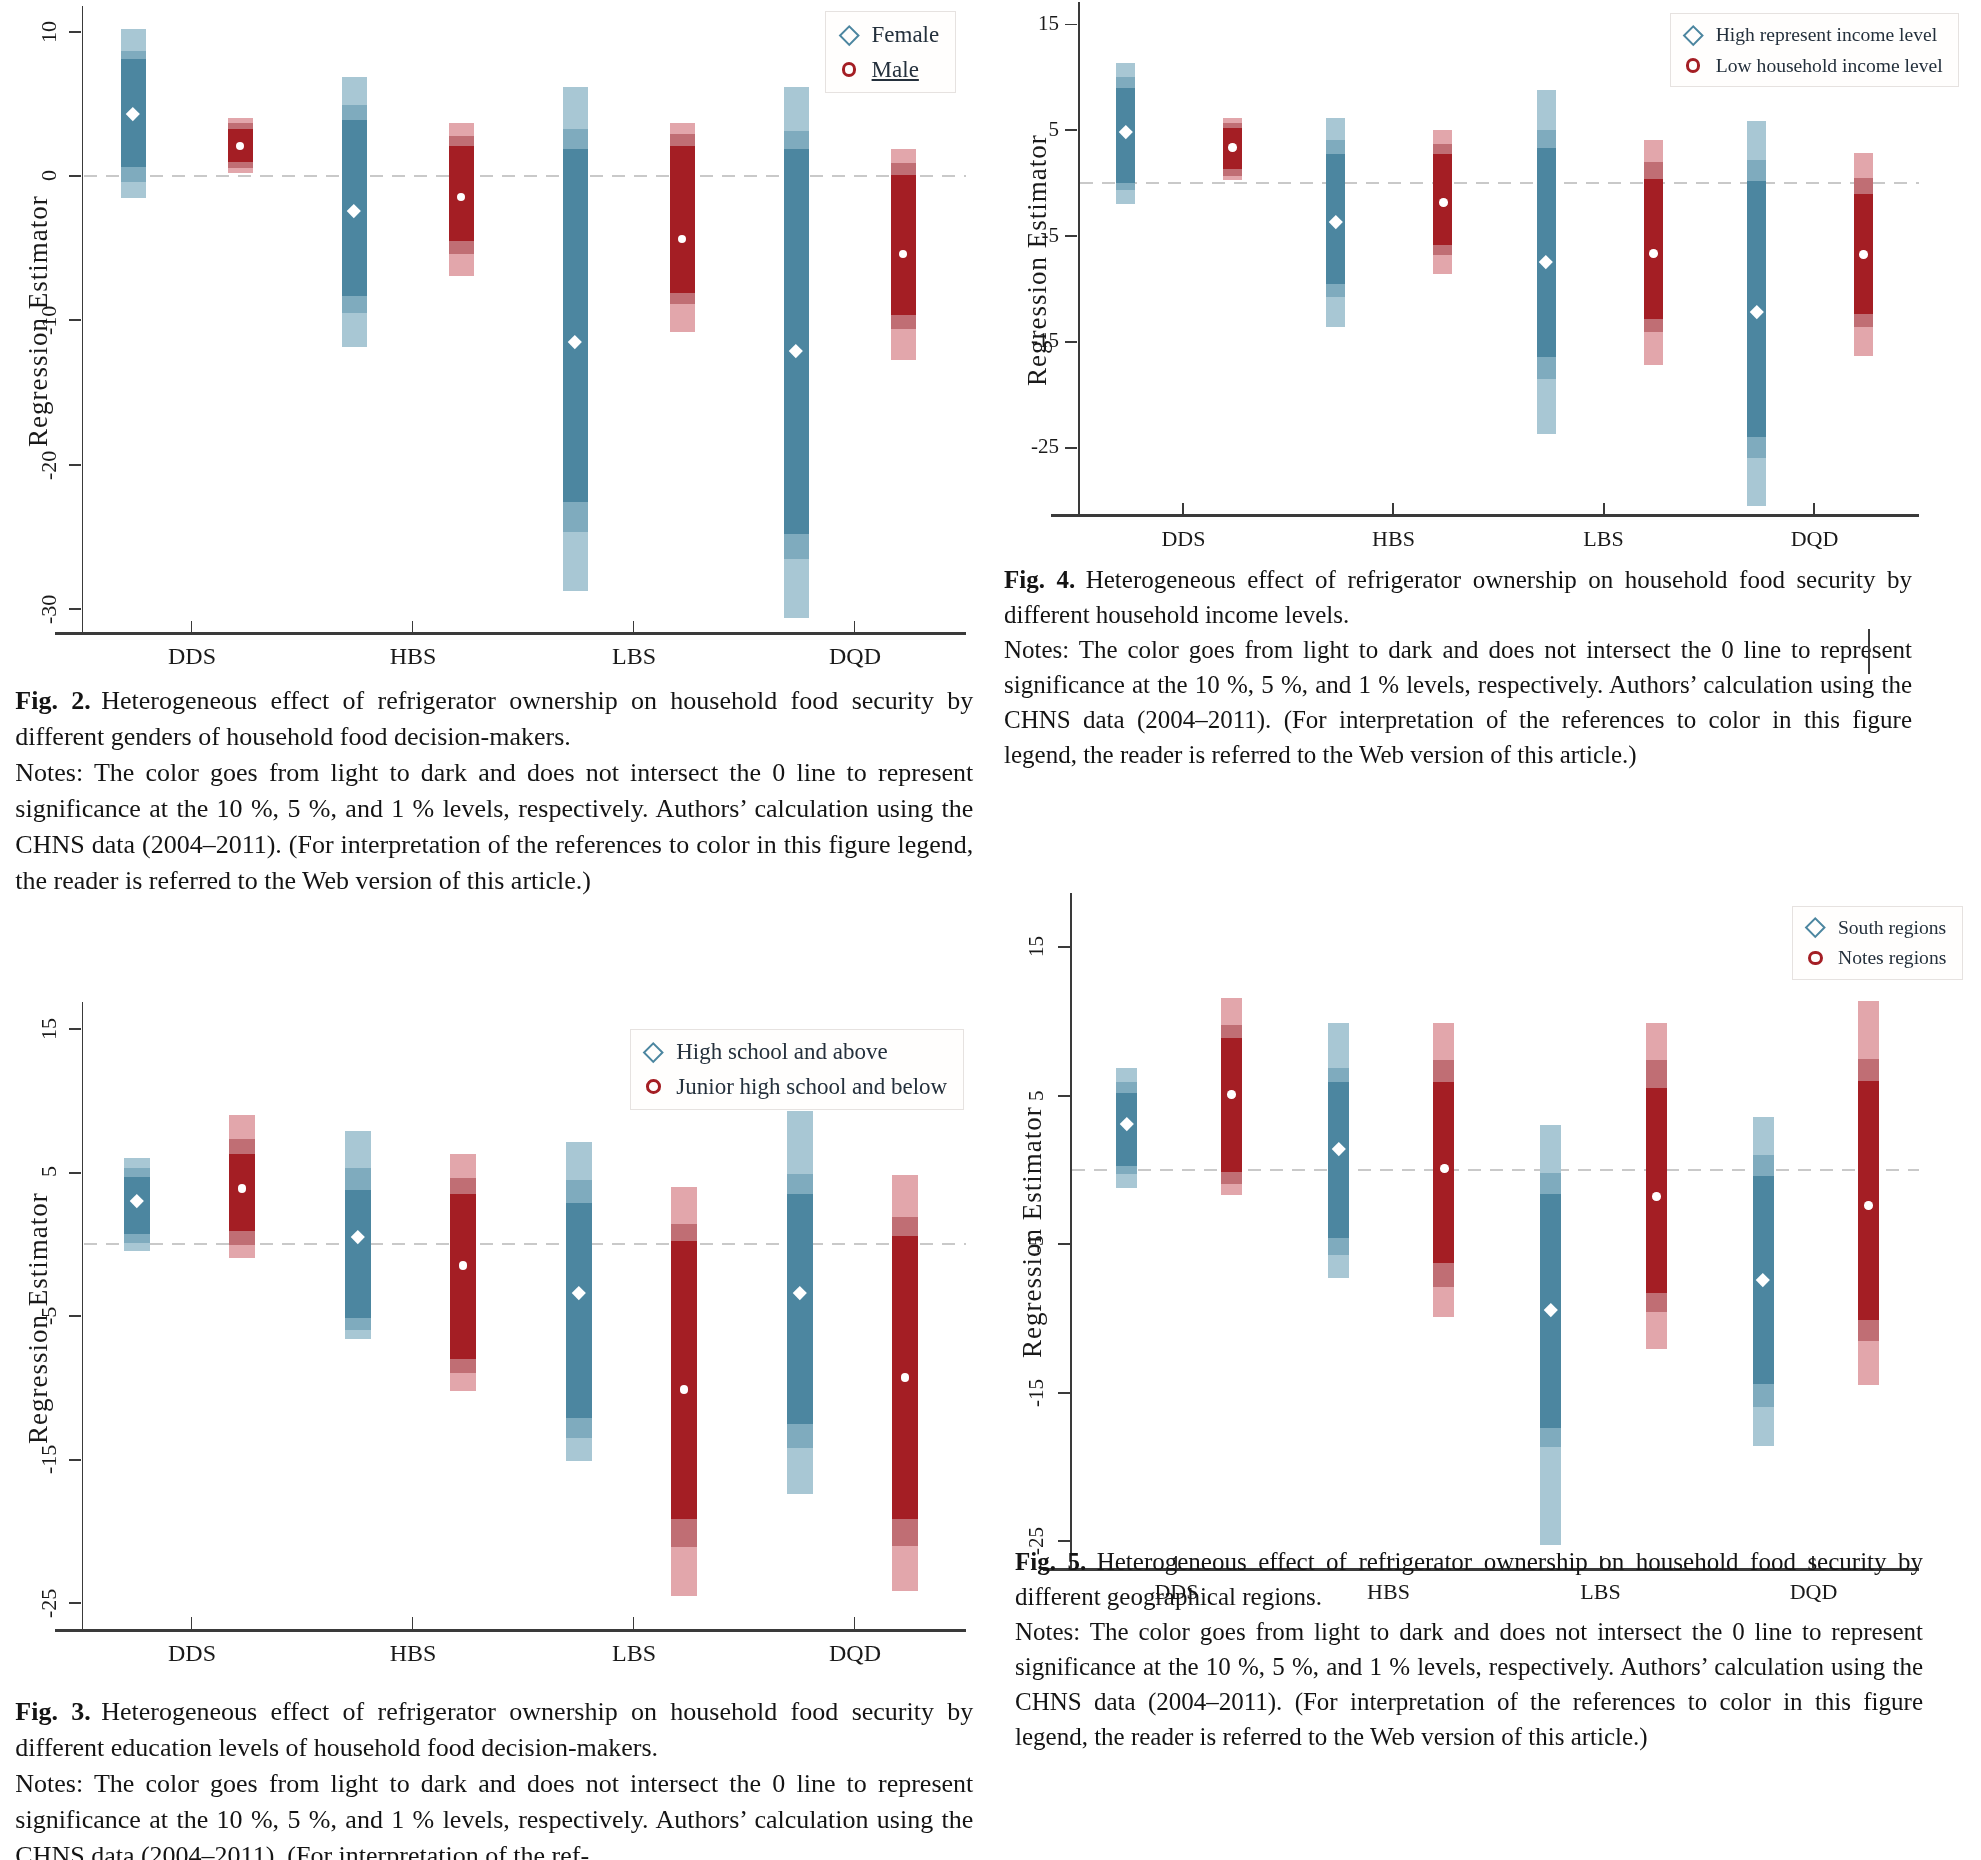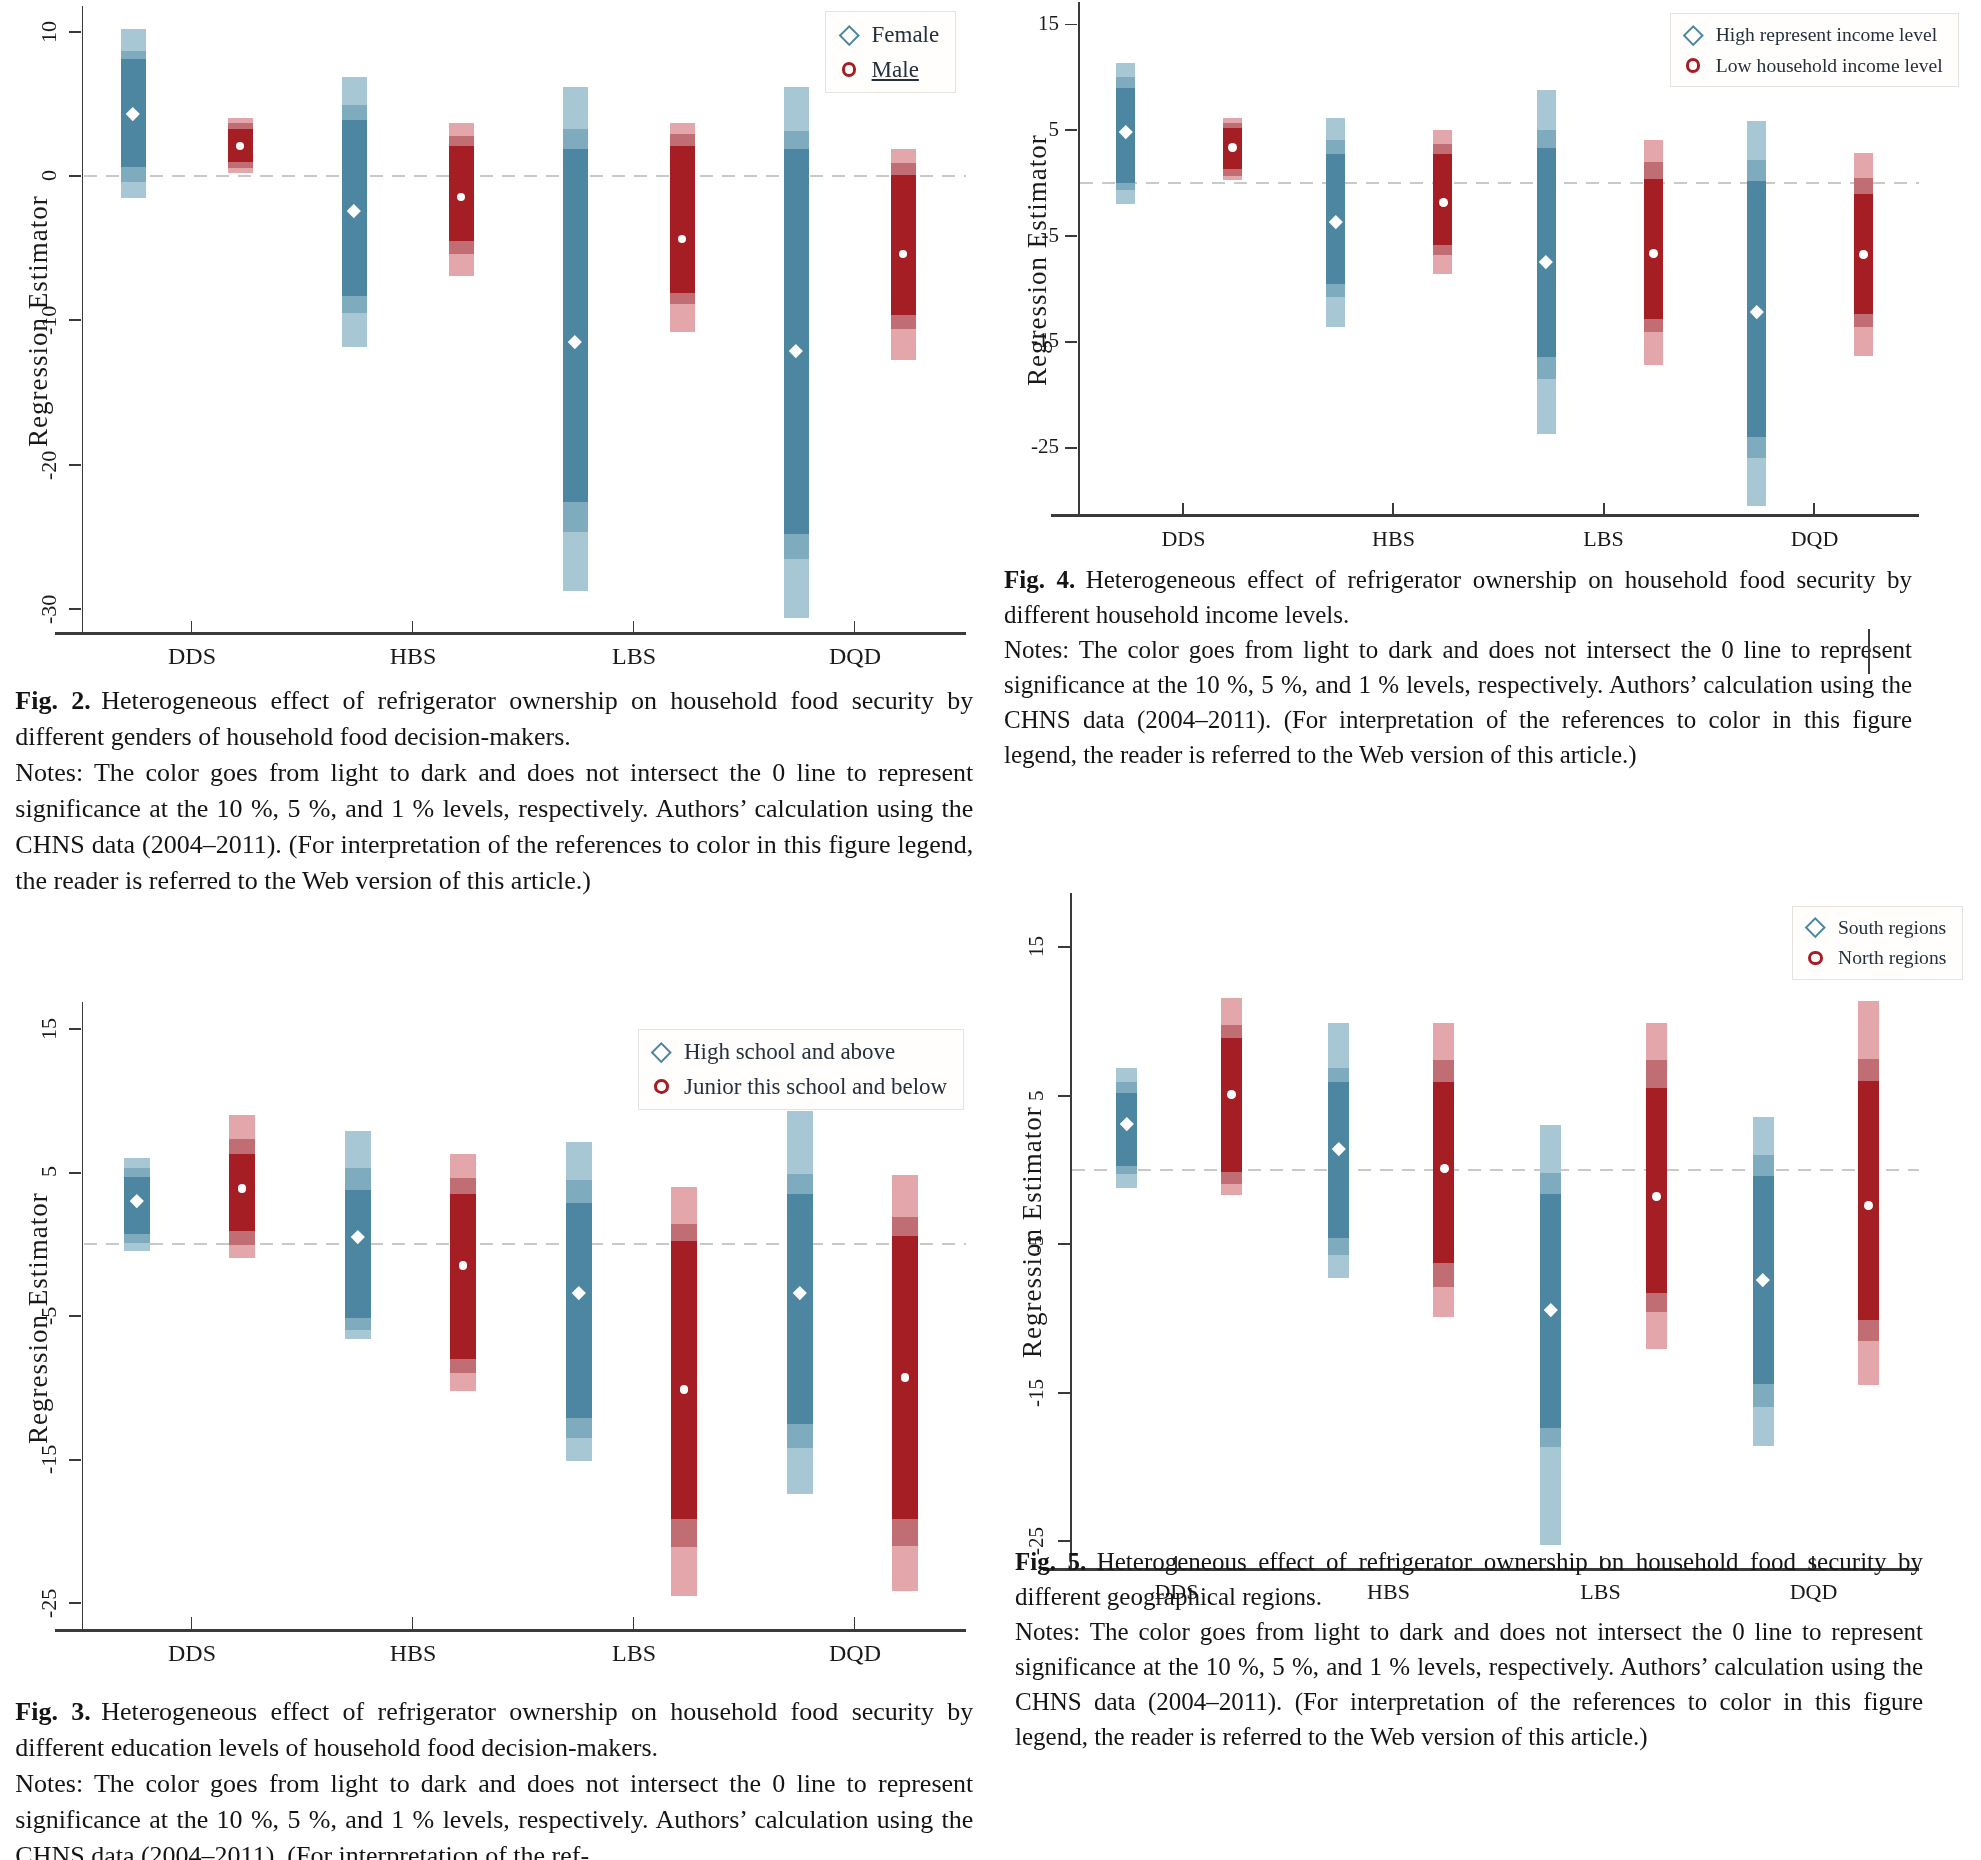--- a/index.html
+++ b/index.html
@@ -159,21 +159,21 @@
     <div class="band" style="left: 880px; top: 221px; width: 26px; height: 329px; background: rgb(192, 110, 116);"></div>
     <div class="band" style="left: 880px; top: 240px; width: 26px; height: 283px; background: rgb(164, 30, 36);"></div>
     <div class="marker-circle" style="left: 889px; top: 377px;"></div>
     <div class="legend" style="right: 21px; top: 32.5px;">
       <div class="legend-row">
         <div class="lg-diamond"></div>
         <div class="legend-label" style="font-size: 23px;">High school and above</div>
       </div>
       <div class="legend-row">
         <div class="lg-circle"></div>
-        <div class="legend-label" style="font-size: 23px;">Junior this school and below</div>
+        <div class="legend-label" style="font-size: 23px;">Junior high school and below</div>
       </div>
     </div>
   </section>
 <section class="fig-block" id="figchart-2" style="left: 1009px; top: 0px; width: 967px; height: 550px;">
     <div class="axis-y" style="left: 69px; top: 1.9px; height: 512px;"></div>
     <div class="axis-x" style="left: 42px; top: 514px; width: 868px;"></div>
     <div class="ytick" style="left: 56px; top: 23.6px;"></div>
     <div class="ytick-label hor" style="left: 1.9px; top: 11.2px; width: 48px; font-size: 21px;">15</div>
     <div class="ytick" style="left: 56px; top: 129px;"></div>
     <div class="ytick-label hor" style="left: 1.9px; top: 117px; width: 48px; font-size: 21px;">5</div>
@@ -291,21 +291,21 @@
     <div class="band" style="left: 849px; top: 172px; width: 21px; height: 282px; background: rgb(192, 110, 116);"></div>
     <div class="band" style="left: 849px; top: 194px; width: 21px; height: 239px; background: rgb(164, 30, 36);"></div>
     <div class="marker-circle" style="left: 855px; top: 314px;"></div>
     <div class="legend" style="right: 13.4px; top: 19px;">
       <div class="legend-row">
         <div class="lg-diamond"></div>
         <div class="legend-label" style="font-size: 19.6px;">South regions</div>
       </div>
       <div class="legend-row">
         <div class="lg-circle"></div>
-        <div class="legend-label" style="font-size: 19.6px;">North regions</div>
+        <div class="legend-label" style="font-size: 19.6px;">Notes regions</div>
       </div>
     </div>
   </section>
 
 <div class="caption cap-left" style="left:15.3px;top:683px;">
   <div><b class="cap-label">Fig. 2.</b><span>Heterogeneous effect of refrigerator ownership on household food security by different genders of household food decision-makers.</span></div>
   <div>Notes: The color goes from light to dark and does not intersect the 0 line to represent significance at the 10 %, 5 %, and 1 % levels, respectively. Authors’ calculation using the CHNS data (2004–2011). (For interpretation of the references to color in this figure legend, the reader is referred to the Web version of this article.)</div>
 </div>
 
 <div class="caption cap-left" style="left:15.3px;top:1694px;">

